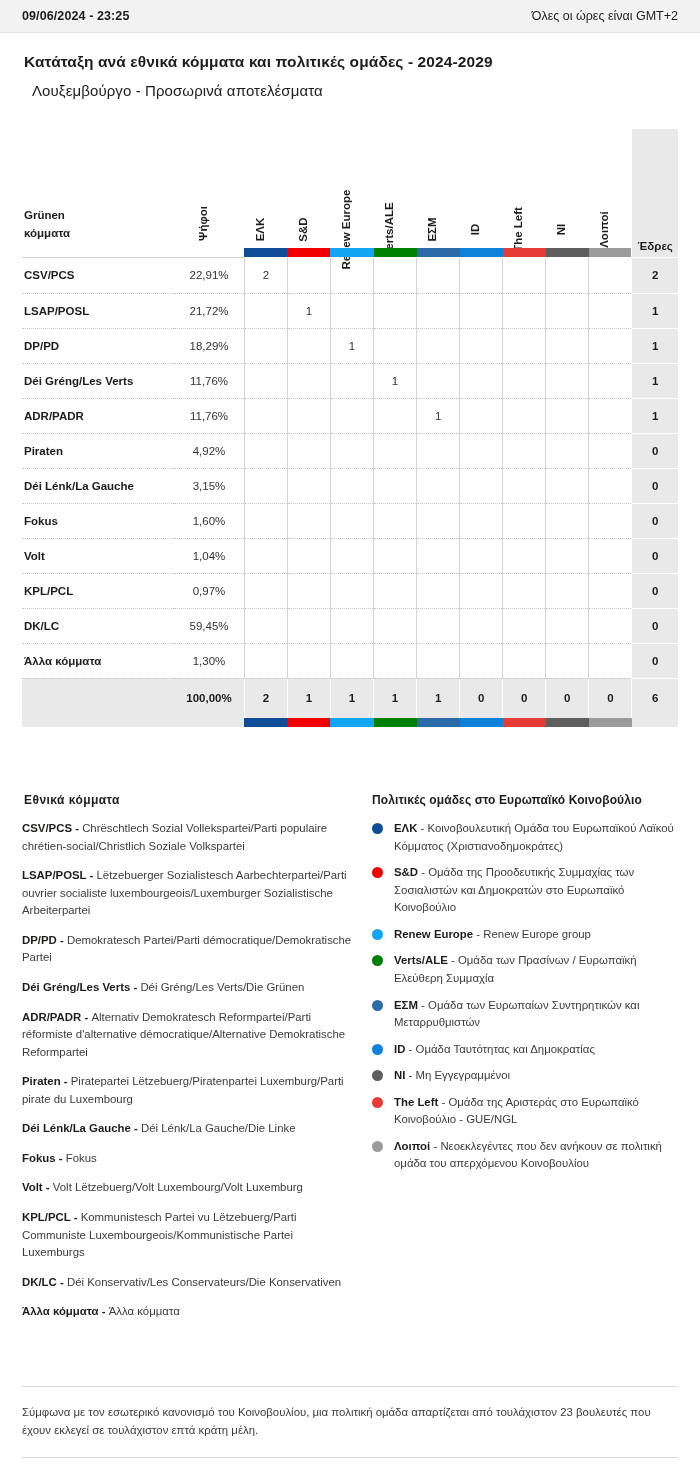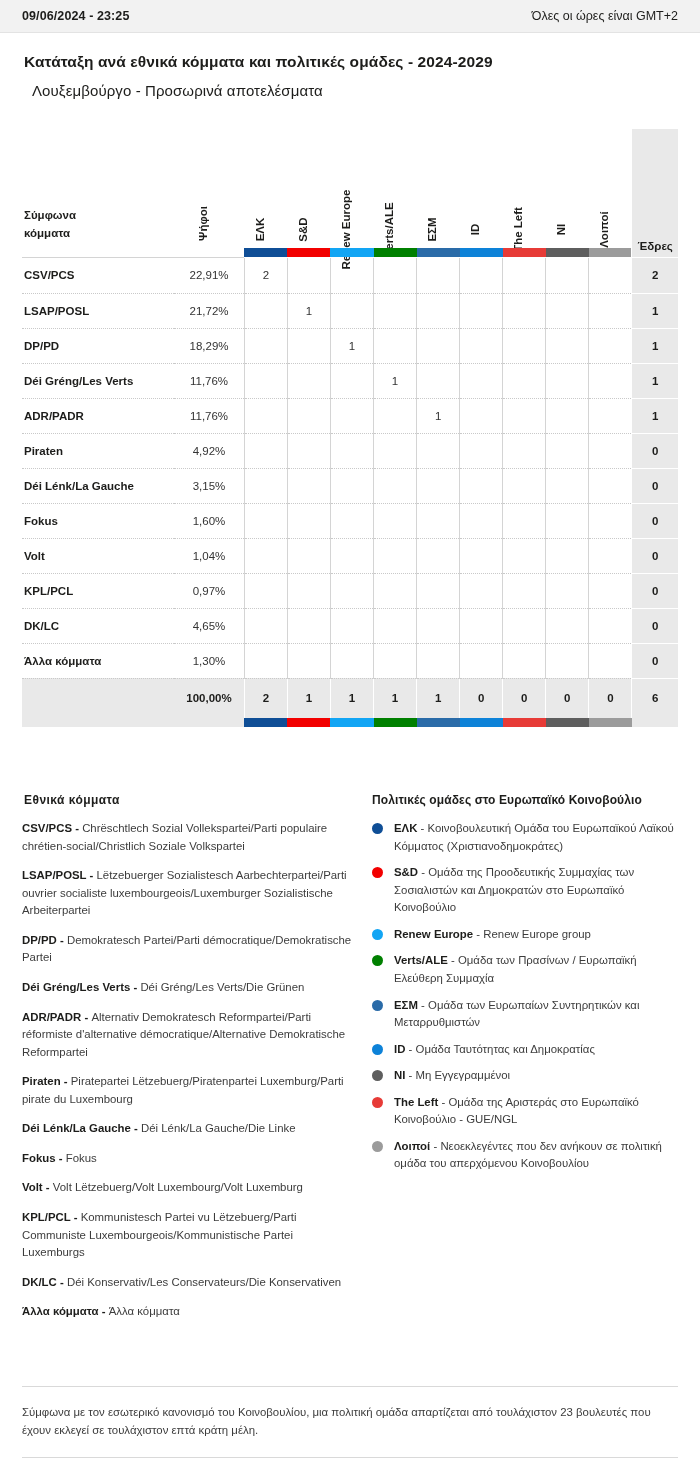--- a/index.html
+++ b/index.html
@@ -228,21 +228,21 @@
         <col class="c-grp">
       <col class="c-grp">
         <col class="c-grp">
         <col class="c-grp">
         <col class="c-grp">
       <col class="c-seats">
     </colgroup>
     <thead>
       <tr class="hdr">
         <th class="vhead partyhdr">
-          <span class="ptxt">Σύμφωνα</span>
+          <span class="ptxt">Grünen</span>
           <span class="ptxt">κόμματα</span>
         </th>
         <th class="vhead votes">
           <span class="vtxt">Ψήφοι</span>
         </th>
         <th class="vhead">
           <span class="vtxt">ΕΛΚ</span>
           <span class="bar" style="background: rgb(15, 78, 150);"></span>
         </th>
         <th class="vhead">
@@ -424,21 +424,21 @@
           <td class="grp"></td>
           <td class="grp"></td>
           <td class="grp"></td>
           <td class="grp"></td>
           <td class="grp"></td>
           <td class="grp"></td>
           <td class="seats">0</td>
         </tr>
         <tr>
           <td class="party">DK/LC</td>
-          <td class="votes">4,65%</td>
+          <td class="votes">59,45%</td>
           <td class="grp g1"></td>
           <td class="grp"></td>
           <td class="grp"></td>
           <td class="grp"></td>
           <td class="grp"></td>
           <td class="grp"></td>
           <td class="grp"></td>
           <td class="grp"></td>
           <td class="grp"></td>
           <td class="seats">0</td>

